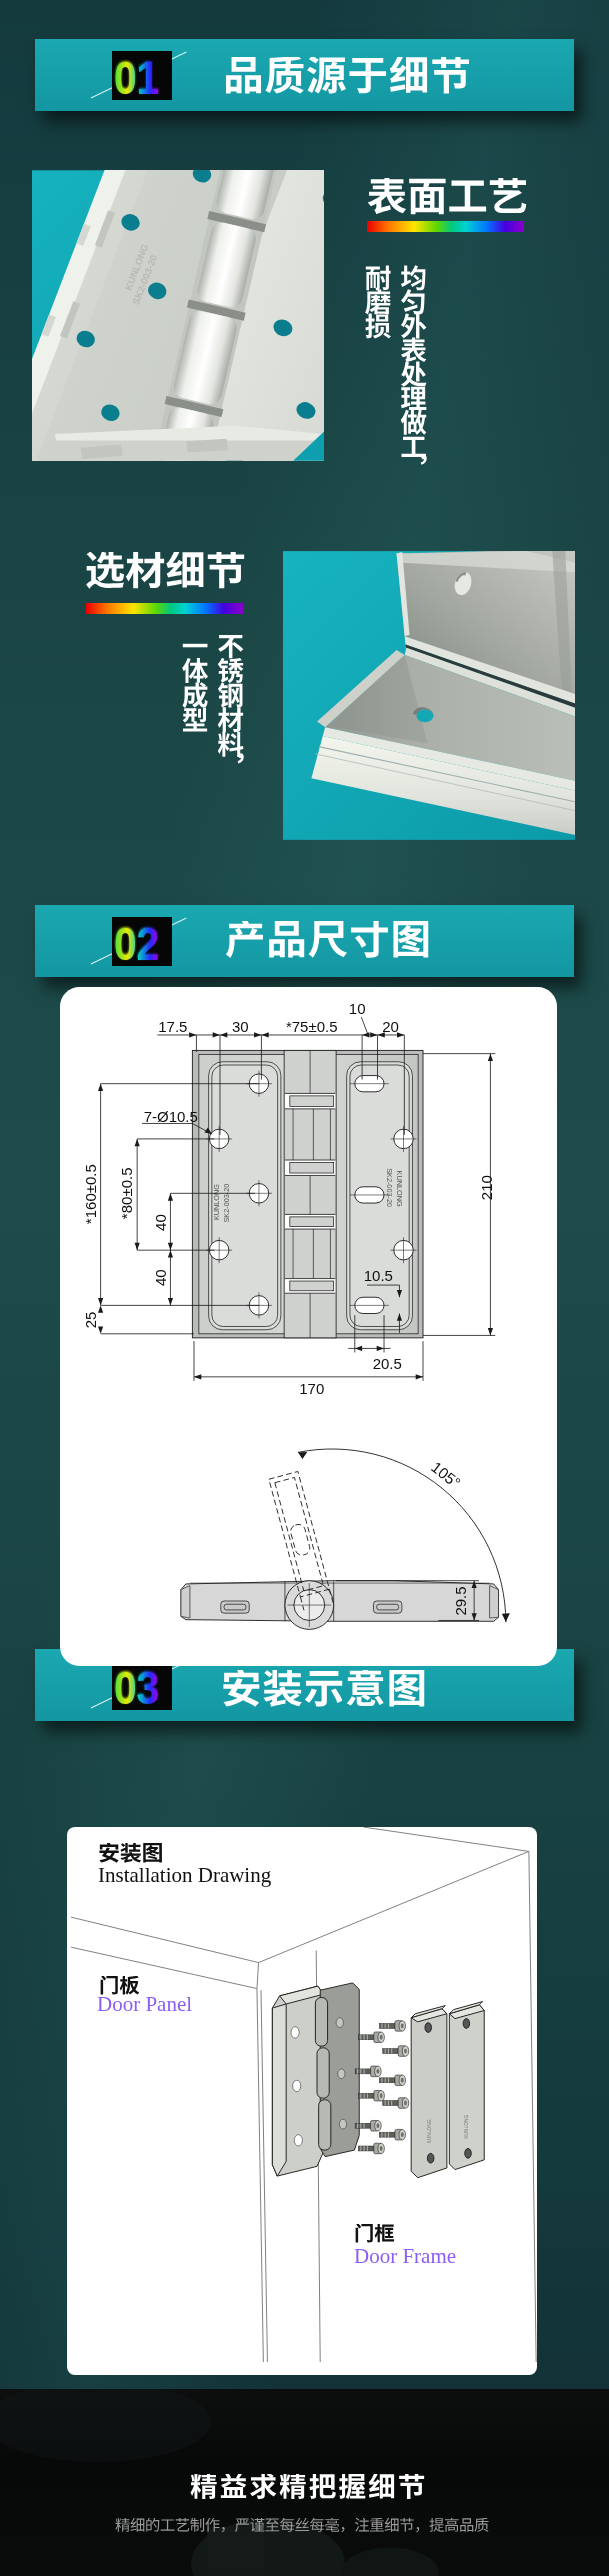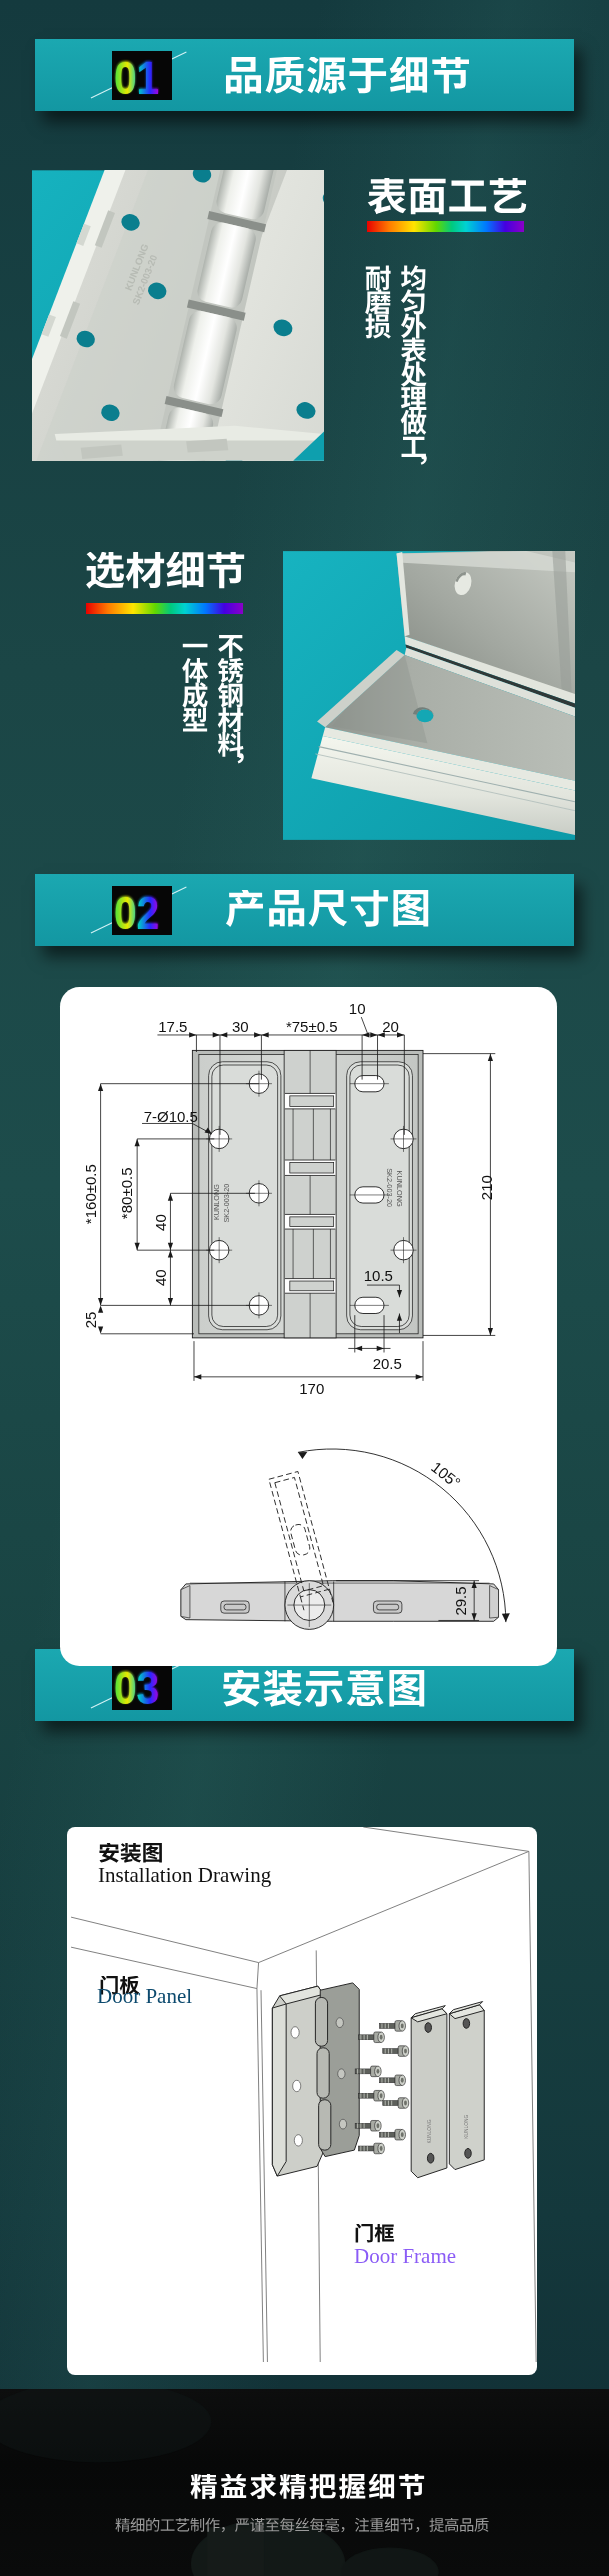--- a/index.html
+++ b/index.html
@@ -106,21 +106,21 @@
 <svg class="abs" style="left:188px;top:18px" width="257" height="52" viewBox="0 0 316 64">
       <use href="#g54c1b" transform="translate(0.0 40.5) scale(0.0500)" fill="#fff"></use>
       <use href="#g8d28b" transform="translate(51.0 40.5) scale(0.0500)" fill="#fff"></use>
       <use href="#g6e90b" transform="translate(102.0 40.5) scale(0.0500)" fill="#fff"></use>
       <use href="#g4e8eb" transform="translate(153.0 40.5) scale(0.0500)" fill="#fff"></use>
       <use href="#g7ec6b" transform="translate(204.0 40.5) scale(0.0500)" fill="#fff"></use>
       <use href="#g8282b" transform="translate(255.0 40.5) scale(0.0500)" fill="#fff"></use>
     </svg>
 </div>
 
-<div class="banner" style="top:874px">
+<div class="banner" style="top:905px">
 <svg class="abs" style="left:0;top:0" width="539" height="72" viewBox="0 0 664 89">
       <line x1="68" y1="73" x2="186" y2="16" stroke="#dff7f9" stroke-width="1.3" opacity=".95"></line>
     </svg>
 
 <div class="nbox"><svg width="50" height="49" viewBox="0 0 61 60">
         <defs>
           <linearGradient id="rg02" x1="0" y1="0" x2="1" y2="0">
             <stop offset="0" stop-color="#3fe03f"></stop>
             <stop offset=".3" stop-color="#e8e800"></stop>
             <stop offset=".55" stop-color="#00c8c8"></stop>
@@ -743,21 +743,21 @@
 <svg class="abs" style="left:31px;top:16px" width="97" height="29" viewBox="0 0 120 36">
       <use href="#g5b89b" transform="translate(0.0 21.9) scale(0.0270)" fill="#111"></use>
       <use href="#g88c5b" transform="translate(27.0 21.9) scale(0.0270)" fill="#111"></use>
       <use href="#g56feb" transform="translate(54.0 21.9) scale(0.0270)" fill="#111"></use>
     </svg>
 <div class="abs" style="left:31px;top:36px;font-family:'Liberation Serif',serif;font-size:21px;color:#111">Installation Drawing</div>
 <svg class="abs" style="left:32px;top:149px" width="65" height="28" viewBox="0 0 80 34">
       <use href="#g95e8b" transform="translate(0.0 20.2) scale(0.0250)" fill="#111"></use>
       <use href="#g677fb" transform="translate(25.0 20.2) scale(0.0250)" fill="#111"></use>
     </svg>
-<div class="abs" style="left:30px;top:157px;font-family:'Liberation Serif',serif;font-size:21px;color:#0c4a6e">Door Panel</div>
+<div class="abs" style="left:30px;top:165px;font-family:'Liberation Serif',serif;font-size:21px;color:#8b5cf6">Door Panel</div>
 <svg class="abs" style="left:287px;top:397px" width="65" height="28" viewBox="0 0 80 34">
       <use href="#g95e8b" transform="translate(0.0 20.2) scale(0.0250)" fill="#111"></use>
       <use href="#g6846b" transform="translate(25.0 20.2) scale(0.0250)" fill="#111"></use>
     </svg>
 <div class="abs" style="left:287px;top:417px;font-family:'Liberation Serif',serif;font-size:21px;color:#8b5cf6">Door Frame</div>
 </div>
 
 <div class="abs" style="left:0;top:2389px;width:609px;height:187px;background:linear-gradient(180deg,#0d0e0e,#070808 40%,#0a0b0b)"></div>
 <svg class="abs" style="left:0;top:2389px" width="609" height="187" viewBox="0 0 750 230">
     <g opacity=".5">

